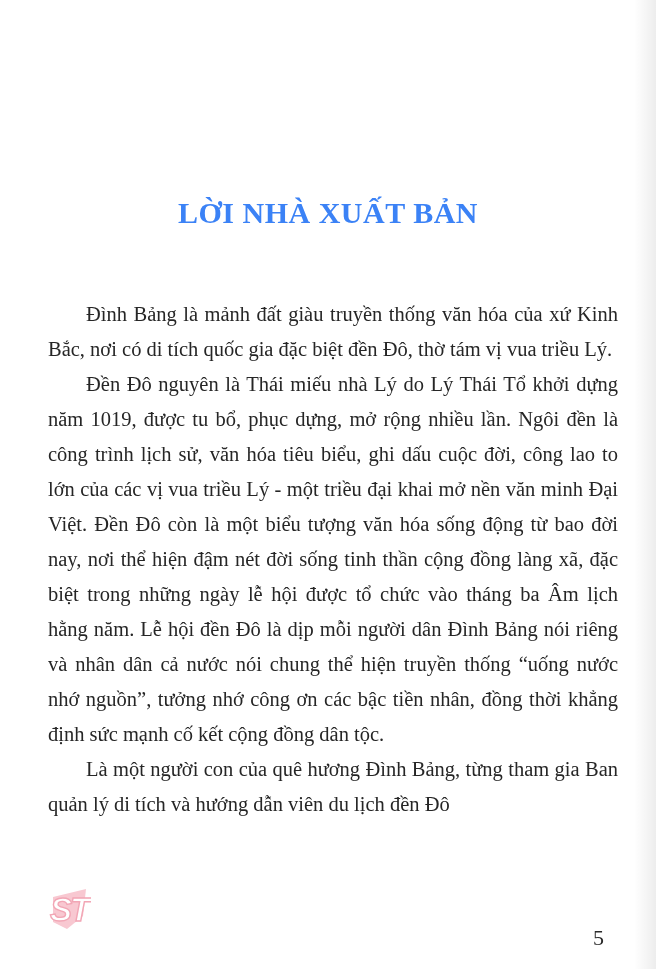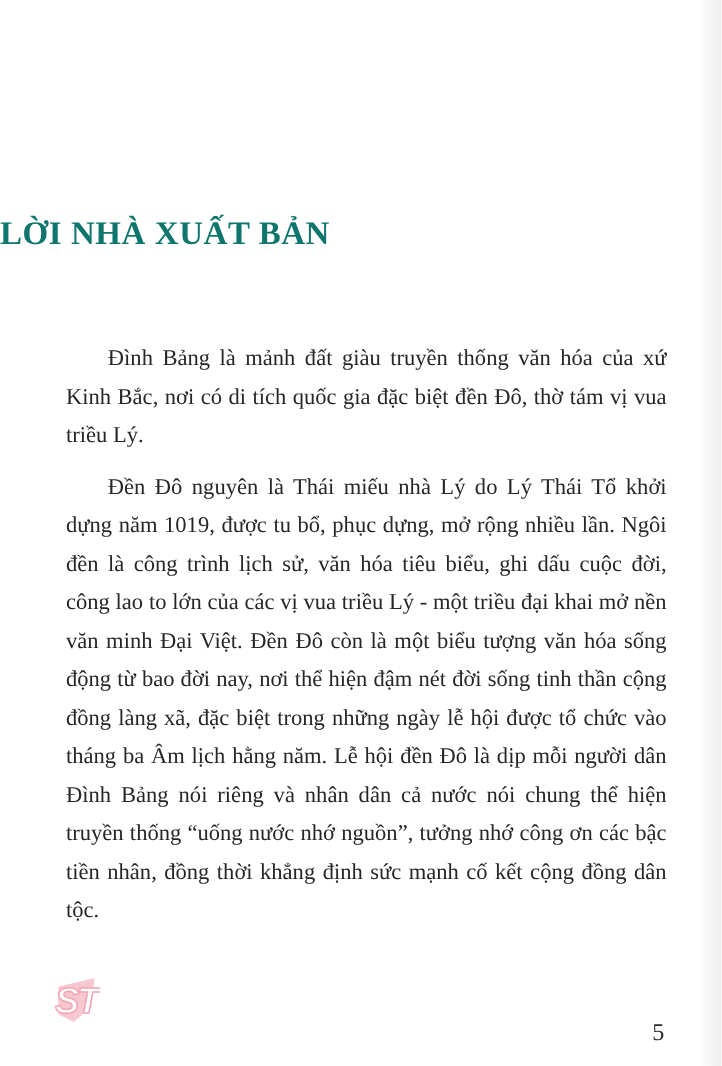--- a/index.html
+++ b/index.html
@@ -24,38 +24,39 @@
     width: 22px;
     background: linear-gradient(to right, rgba(0,0,0,0) 0%, rgba(0,0,0,0.07) 100%);
     pointer-events: none;
   }
   .chapter-title {
     position: absolute;
     top: 196px;
     left: 0;
     width: 100%;
     margin: 0;
+    text-align: center;
     font-family: "Liberation Serif", serif;
     font-size: 30px;
     font-weight: bold;
     letter-spacing: 0.5px;
-    color: #0f766e;
+    color: #3b82f6;
   }
   .body-text {
     position: absolute;
     top: 297px;
     left: 48px;
     width: 570px;
     color: #262626;
     font-size: 20.5px;
     line-height: 35px;
     text-align: justify;
   }
   .body-text p {
-    margin: 12px;
+    margin: 0;
     padding: 0;
     text-indent: 38px;
   }
   .footer-logo {
     position: absolute;
     left: 47px;
     top: 887px;
     width: 44px;
     height: 43px;
   }
@@ -71,20 +72,21 @@
 </head>
 <body>
 
 <div class="page">
 
   <h1 class="chapter-title">LỜI NHÀ XUẤT BẢN</h1>
 
   <div class="body-text">
     <p>Đình Bảng là mảnh đất giàu truyền thống văn hóa của xứ Kinh Bắc, nơi có di tích quốc gia đặc biệt đền Đô, thờ tám vị vua triều Lý.</p>
     <p>Đền Đô nguyên là Thái miếu nhà Lý do Lý Thái Tổ khởi dựng năm 1019, được tu bổ, phục dựng, mở rộng nhiều lần. Ngôi đền là công trình lịch sử, văn hóa tiêu biểu, ghi dấu cuộc đời, công lao to lớn của các vị vua triều Lý - một triều đại khai mở nền văn minh Đại Việt. Đền Đô còn là một biểu tượng văn hóa sống động từ bao đời nay, nơi thể hiện đậm nét đời sống tinh thần cộng đồng làng xã, đặc biệt trong những ngày lễ hội được tổ chức vào tháng ba Âm lịch hằng năm. Lễ hội đền Đô là dịp mỗi người dân Đình Bảng nói riêng và nhân dân cả nước nói chung thể hiện truyền thống “uống nước nhớ nguồn”, tưởng nhớ công ơn các bậc tiền nhân, đồng thời khẳng định sức mạnh cố kết cộng đồng dân tộc.</p>
+    <p>Là một người con của quê hương Đình Bảng, từng tham gia Ban quản lý di tích và hướng dẫn viên du lịch đền Đô</p>
   </div>
 
   <div class="footer-logo">
     <svg width="44" height="43" viewBox="0 0 44 43" xmlns="http://www.w3.org/2000/svg">
       <path d="M6 10 L39 2 L36 29 L20 42 L6 35 Z" fill="#f8c8d1"></path>
       <text x="3" y="34" font-family="Liberation Sans, sans-serif" font-weight="bold" font-style="italic" font-size="33" fill="#ffffff" stroke="#f2a6b5" stroke-width="1.4" letter-spacing="-2">ST</text>
     </svg>
   </div>
 
   <div class="page-number">5</div>

